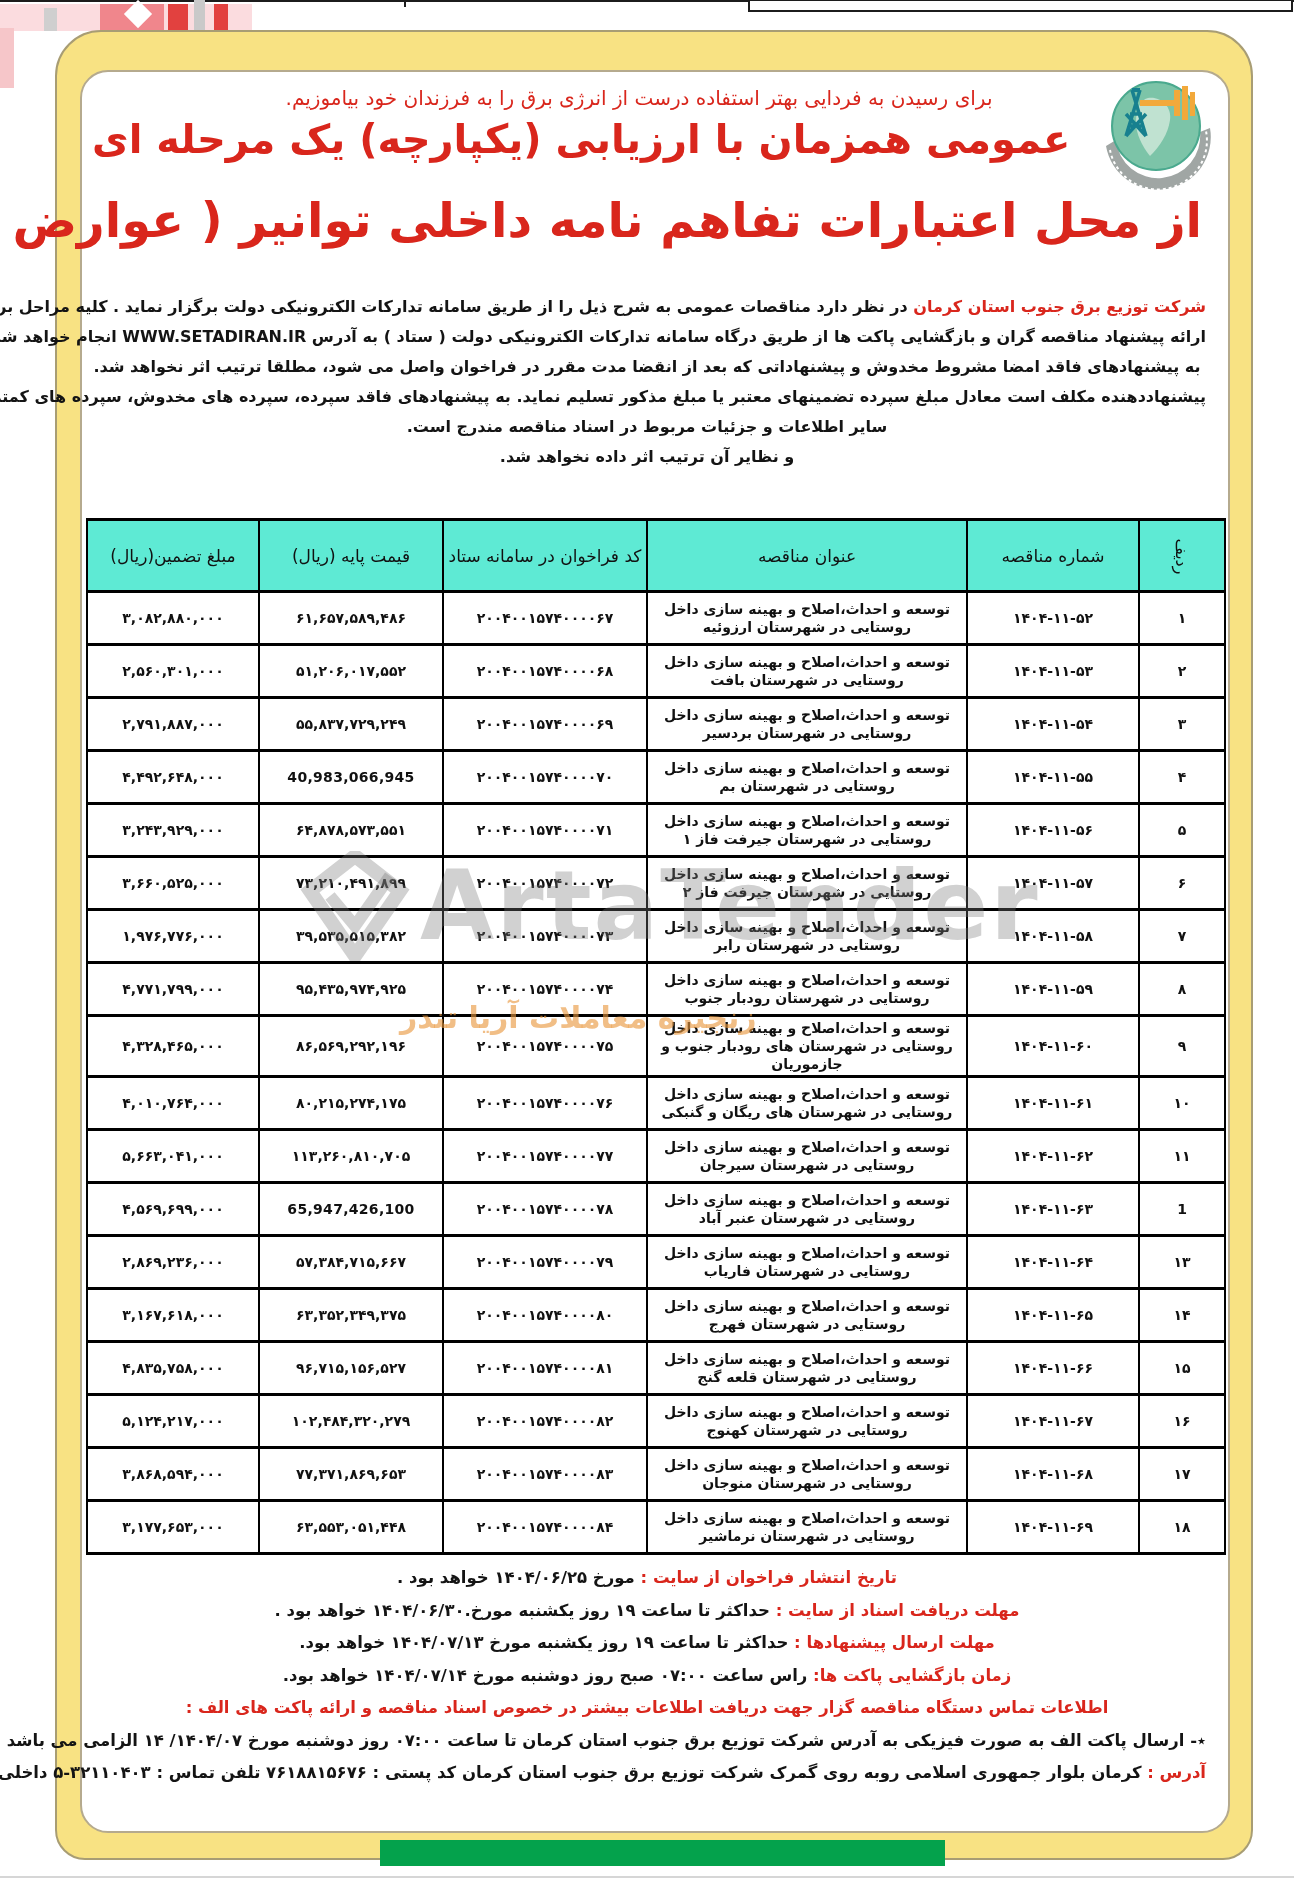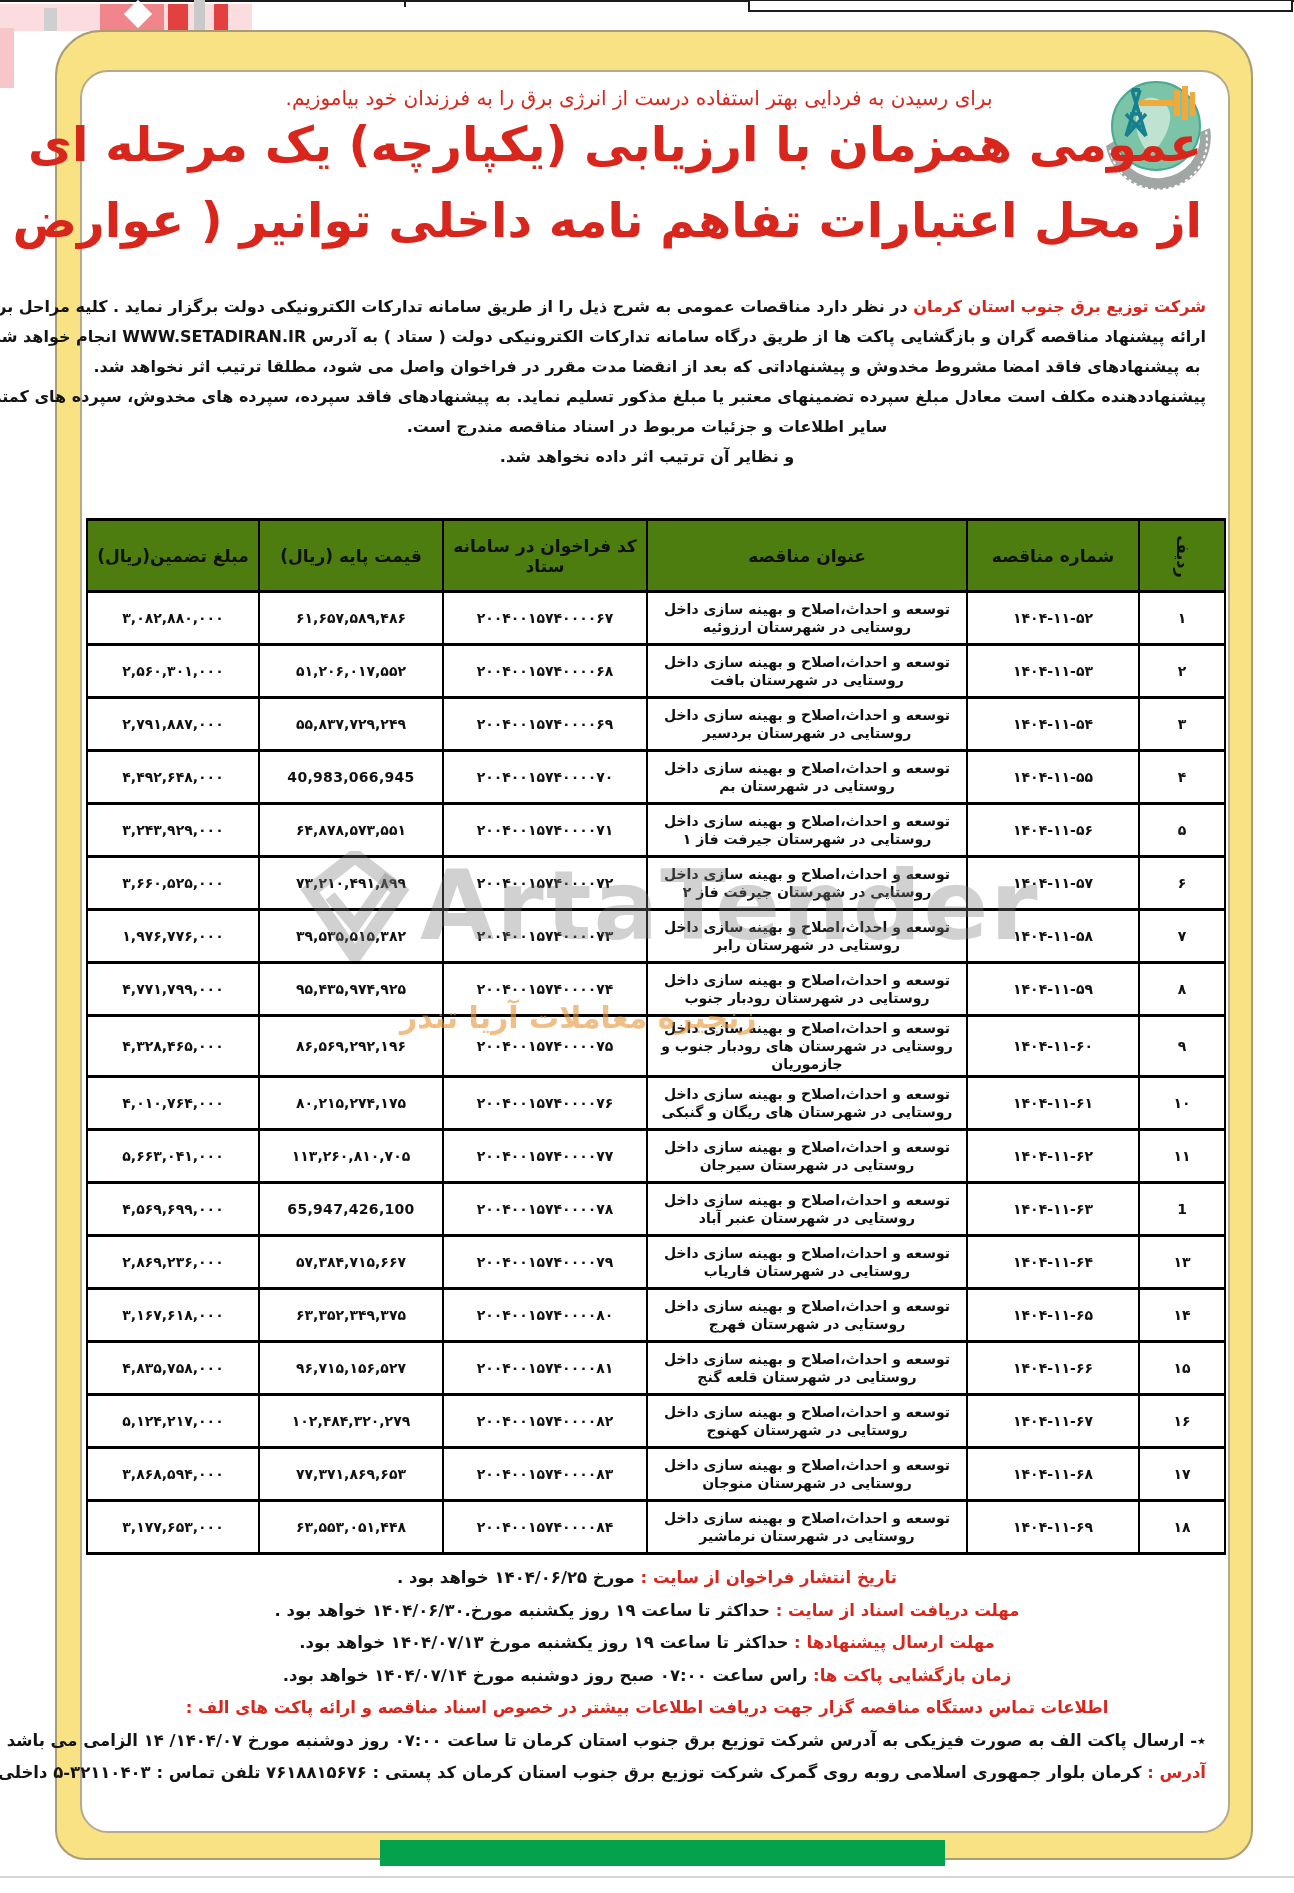--- a/index.html
+++ b/index.html
@@ -22,36 +22,36 @@
          border:2px solid #a89d74;border-radius:46px 46px 30px 30px;box-sizing:border-box;}
   .panel{position:absolute;left:80px;top:70px;width:1150px;height:1763px;background:#ffffff;
          border:2px solid #b5aa8e;border-radius:28px;box-sizing:border-box;}
   .green-bar{position:absolute;left:380px;top:1840px;width:565px;height:26px;background:#04a24c;}
   .bottom-hairline{position:absolute;left:0;top:1876px;width:1294px;height:2px;background:#d6d6d6;}
   
   .logo{position:absolute;left:1096px;top:76px;width:122px;height:118px;}
   
   .slogan{position:absolute;left:84px;top:86px;width:1110px;text-align:center;
           color:#d9261c;font-size:20px;font-weight:normal;white-space:nowrap;}
-  .title1{position:absolute;left:92px;top:116px;width:1110px;text-align:right;
-          color:#d9261c;font-size:48px;font-weight:bold;white-space:nowrap;}
+  .title1{position:absolute;left:92px;top:116px;width:1110px;text-align:left;
+          color:#d9261c;font-size:40px;font-weight:bold;white-space:nowrap;}
   .title2{position:absolute;left:92px;top:192px;width:1110px;text-align:center;
           color:#d9261c;font-size:48px;font-weight:bold;white-space:nowrap;}
   
   .intro{position:absolute;left:88px;top:292px;width:1118px;color:#141414;
          font-size:16px;font-weight:bold;text-align:center;line-height:30px;}
   .intro .line{white-space:nowrap;}
   .red{color:#d9261c;}
   
   table.tenders{position:absolute;left:86px;top:518px;width:1138px;border-collapse:collapse;
                 table-layout:fixed;direction:rtl;}
   table.tenders td,table.tenders th{border:2px solid #000;box-sizing:border-box;
                 color:#111;vertical-align:middle;text-align:center;padding:2px 4px;}
   table.tenders tr{border-top:3px solid #000;border-bottom:3px solid #000;}
-  table.tenders th{background:#4d7c0f;font-size:17px;font-weight:bold;height:72px;}
+  table.tenders th{background:#5eead4;font-size:17px;font-weight:normal;height:72px;}
   table.tenders td{background:transparent;font-size:14px;font-weight:bold;height:53px;line-height:18px;}
   td.ltr{direction:ltr;unicode-bidi:isolate;font-size:14.5px;letter-spacing:.3px;}
   .vertical{display:inline-block;transform:rotate(90deg);font-size:16px;}
   
   .watermark{position:absolute;left:300px;top:850px;width:760px;pointer-events:none;z-index:5;}
   .wm-row{display:flex;align-items:center;gap:10px;direction:ltr;}
   .wm-latin{font-size:96px;font-weight:bold;color:rgba(120,120,120,0.34);letter-spacing:2px;
             font-family:"DejaVu Sans",sans-serif;}
   .wm-persian{position:absolute;left:100px;top:150px;font-size:30px;font-weight:bold;
               color:rgba(232,150,60,0.62);direction:rtl;}

